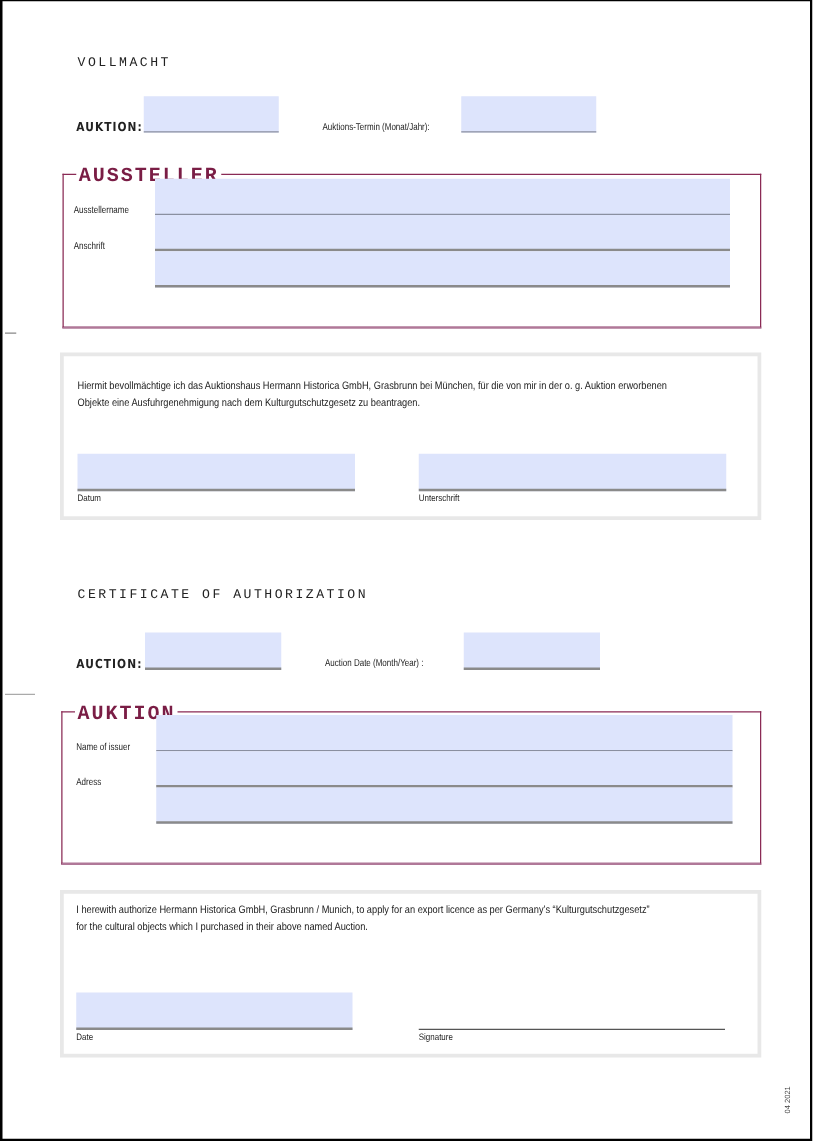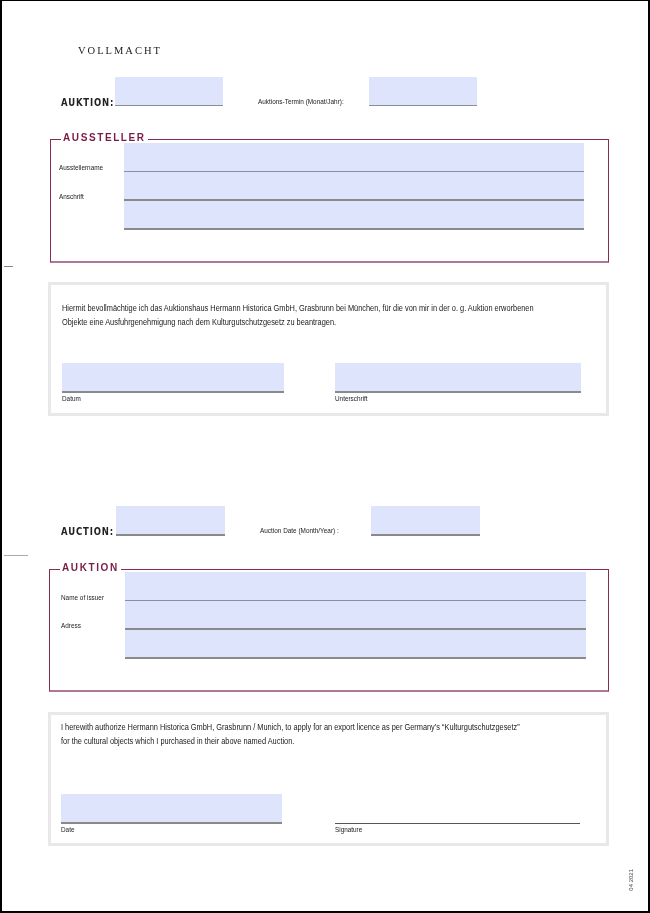--- a/index.html
+++ b/index.html
@@ -3,43 +3,43 @@
 <meta charset="utf-8">
 <style>
   * { box-sizing: border-box; margin: 0; padding: 0; }
   html, body { width: 650px; height: 913px; background: #ffffff; overflow: hidden; }
   body { font-family: "Liberation Sans", sans-serif; color: #1a1a1a; position: relative; }
   .page {
     position: absolute; left: 0; top: 0; width: 650px; height: 913px;
     border: 2px solid #000; border-top-width: 1px; background: #fff;
   }
   .title {
-    position: absolute; left: 76px; font-size: 10.5px; letter-spacing: 2px;
-    font-family: Liberation Serif, serif; color: #222;
+    position: absolute; left: 60px; font-size: 10.5px; letter-spacing: 2px;
+    font-family: Liberation Mono, monospace; color: #222;
   }
   .big-label {
     position: absolute; font-size: 10px; font-weight: bold; letter-spacing: 1px;
     font-family: "DejaVu Sans", sans-serif; color: #222; transform: scaleX(0.85); transform-origin: left;
   }
   .small-label {
     position: absolute; font-size: 8px; color: #222; transform: scaleX(0.8); transform-origin: left;
     font-family: "Liberation Sans", sans-serif; white-space: nowrap;
   }
   .field {
     position: absolute; background: #dde4fc; border-bottom: 1px solid #8a8fa0;
   }
   .field.dark { border-bottom: 2px solid #8a8a8a; }
   .line-only { position: absolute; border-bottom: 1px solid #555; height: 1px; }
   .fieldset {
     position: absolute; border: 1px solid #8a2a55; border-bottom: 2px solid #b07898;
   }
   .legend {
     position: absolute; top: -8px; left: 10px; background: #fff; padding: 0 2px;
-    color: #7a1d45; font-weight: bold; font-size: 10px; letter-spacing: 1.6px;
-    font-family: Liberation Sans, sans-serif;
+    color: #7a1d45; font-weight: bold; font-size: 16px; letter-spacing: 1.6px;
+    font-family: Liberation Mono, monospace;
   }
   .box {
     position: absolute; border: 3px solid #e8e8e8; background: #fff;
   }
   .para {
     position: absolute; font-size: 8.6px; line-height: 14px; color: #1a1a1a;
     font-family: "Liberation Sans", sans-serif; transform: scaleX(0.86); transform-origin: left top;
     white-space: nowrap;
   }
   .sub-label {
@@ -78,20 +78,21 @@
   <div class="box" style="left:46px; top:281px; width:561px; height:134px;"></div>
   <div class="para" style="left:60px; top:300px;">
     <div>Hiermit bevollmächtige ich das Auktionshaus Hermann Historica GmbH, Grasbrunn bei München, für die von mir in der o. g. Auktion erworbenen</div>
     <div>Objekte eine Ausfuhrgenehmigung nach dem Kulturgutschutzgesetz zu beantragen.</div>
   </div>
   <div class="field dark" style="left:60px; top:362px; width:222px; height:30px;"></div>
   <div class="sub-label" style="left:60px; top:393px;">Datum</div>
   <div class="field dark" style="left:333px; top:362px; width:246px; height:30px;"></div>
   <div class="sub-label" style="left:333px; top:393px;">Unterschrift</div>
 
+  <div class="title" style="top:469px;">CERTIFICATE OF AUTHORIZATION</div>
 
   <div class="big-label" style="left:59px; top:525px;">AUCTION:</div>
   <div class="field dark" style="left:114px; top:505px; width:109px; height:30px;"></div>
 
   <div class="small-label" style="left:258px; top:525px;">Auction Date (Month/Year) :</div>
   <div class="field dark" style="left:369px; top:505px; width:109px; height:30px;"></div>
 
   <div class="margin-mark" style="left:2px; top:554px; width:24px; background:#aaa;"></div>
 
   <div class="fieldset" style="left:47px; top:568px; width:560px; height:123px;">

